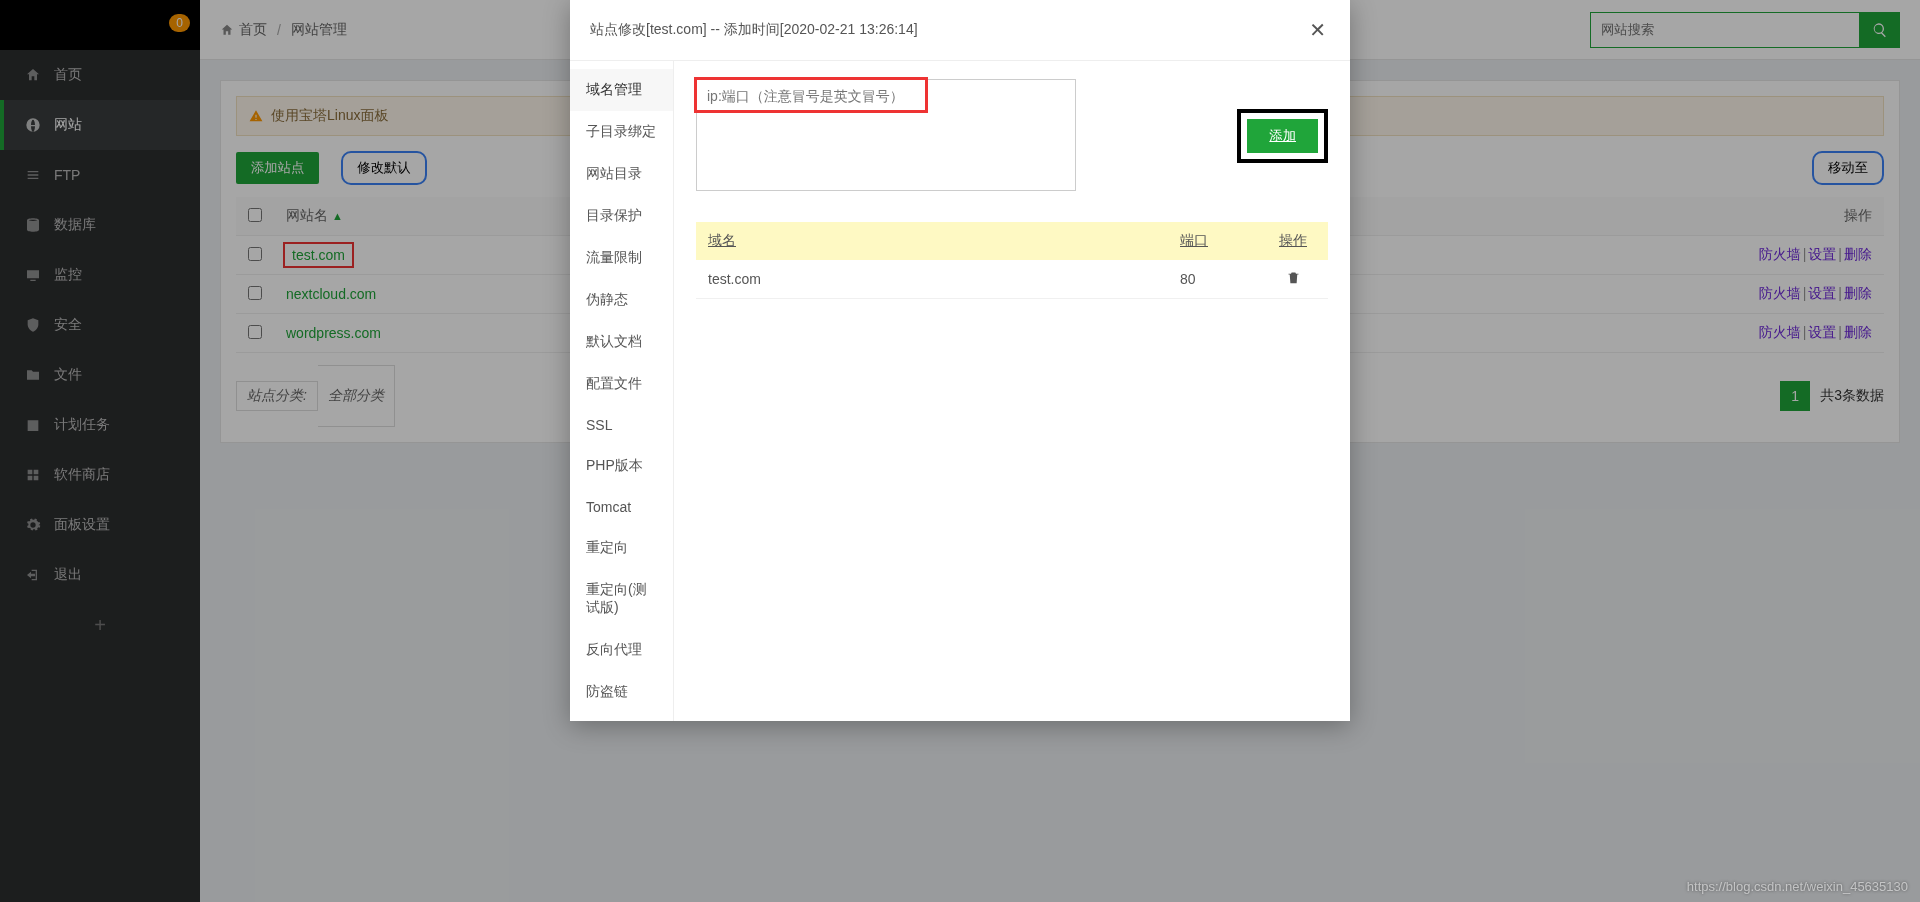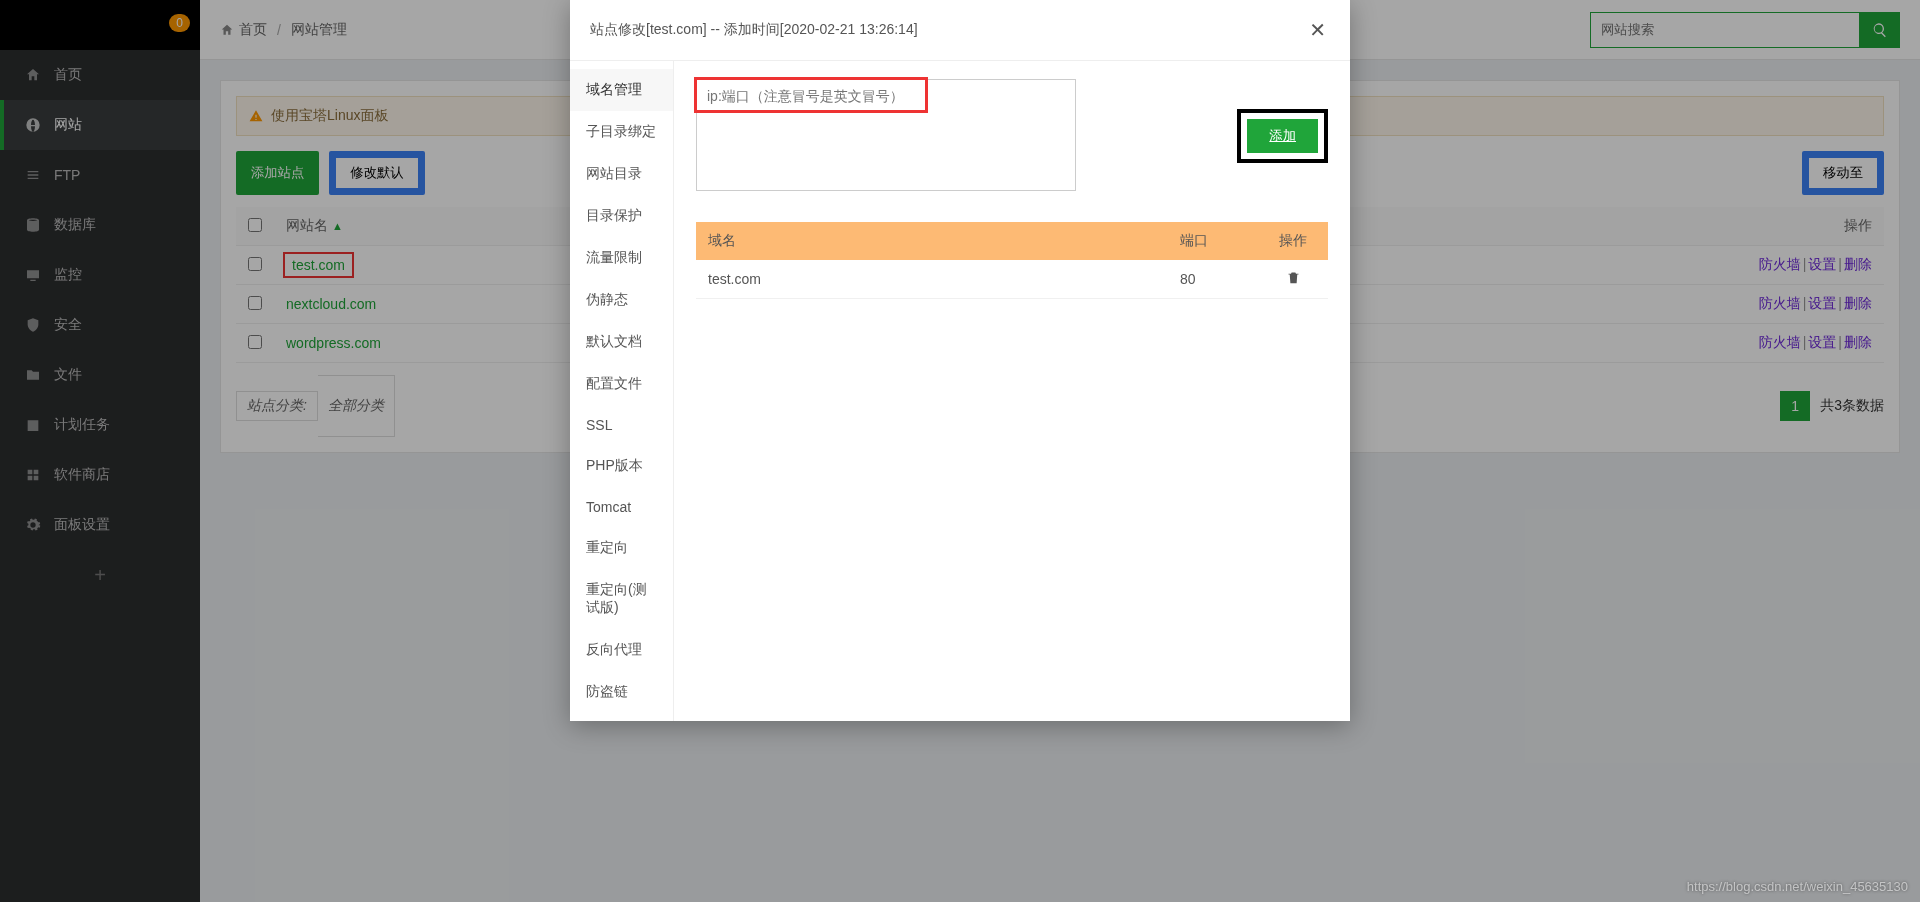--- a/index.html
+++ b/index.html
@@ -20,23 +20,23 @@
 .breadcrumb .sep { margin:0 10px; color:#aaa;}
 .breadcrumb .home-icon { width:14px; height:14px; margin-right:5px; fill:#888;}
 .searchbox { display:flex;}
 .searchbox input { height:36px; width:270px; border:1px solid #20a53a; padding:0 10px; outline:none;}
 .searchbox button { width:40px; height:36px; background:#20a53a; border:none; cursor:pointer; display:flex; align-items:center; justify-content:center;}
 .searchbox button svg { width:16px; height:16px; fill:#fff;}
 .content { padding:20px;}
 .panel { background:#fff; border:1px solid #e5e5e5; padding:15px;}
 .warn { border:1px solid #f0e0c0; background:#fdf6ec; color:#8a6d3b; padding:10px 12px; display:flex; align-items:center; margin-bottom:15px;}
 .warn svg { width:14px; height:14px; margin-right:8px; fill:#ff9800;}
-.toolbar { display:flex; margin-bottom:12px;}
+.toolbar { display:flex; align-items:center; margin-bottom:12px;gap:12px;}
 .btn-primary { background:#20a53a; color:#fff; border:none; padding:7px 15px; cursor:pointer; border-radius:2px;}
-.btn-default { background:#fff; border:7px solid #3b82f6; padding:6px 14px; cursor:pointer; border-radius:2px; margin-left:10px;}
+.btn-default { background:#fff; border:2px solid #3b82f6; padding:6px 14px; cursor:pointer; border-radius:10px; margin-left:10px;}
 .table { width:100%; border-collapse:collapse;}
 .table th, .table td { text-align:left; padding:10px 12px; border-bottom:1px solid #eee; font-weight:normal;}
 .table th { color:#666; background:#fafafa;}
 .table .site-link { color:#20a53a; cursor:pointer;}
 .table .site-link.highlight { outline:2px solid #e33; outline-offset:1px; padding:2px 6px;}
 .table .actions { text-align:right;}
 .table .actions a { color:#6d28d9; cursor:pointer;}
 .table .actions .sep2 { color:#999; margin:0 2px;}
 .sort-icon { display:inline-block; margin-left:4px; color:#20a53a; font-size:11px;}
 .table-footer { display:flex; align-items:center; justify-content:space-between; margin-top:12px;}
@@ -57,21 +57,21 @@
 .modal-main { flex:1; padding:18px 22px;}
 .domain-input-row { display:flex; align-items:flex-start;}
 .domain-input { width:380px; height:112px; border:1px solid #ccc; padding:8px 10px; resize:none; outline:none; font-family:inherit; font-size:14px; color:#999;}
 
 .red-overlay { position:absolute; border:3px solid #e33; pointer-events:none;}
 .add-btn-wrap { margin-left:auto; padding-left:30px; padding-top:30px;}
 .add-btn { background:#20a53a; color:#fff; border:none; padding:8px 22px; cursor:pointer;text-decoration:underline;}
 .add-btn-outline { border:4px solid #000; padding:6px; display:inline-block;}
 .domain-table { width:100%; border-collapse:collapse; margin-top:28px;}
 .domain-table th, .domain-table td { text-align:left; padding:10px 12px; font-weight:normal; color:#555;}
-.domain-table thead th { background:#fdba74;}
+.domain-table thead th { background:#fef9c3;text-decoration:underline;}
 .domain-table tbody tr { border-bottom:1px solid #f0f0f0;}
 .domain-table .op-col { text-align:center; width:70px;}
 .trash-icon svg { width:15px; height:15px; fill:#555;}
 .watermark { position:absolute; right:12px; bottom:8px; color:rgba(255,255,255,.55); font-size:13px; text-shadow:0 0 3px rgba(0,0,0,.5);}
 input[type=checkbox]{ width:14px; height:14px;}
 </style>
 </head>
 <body>
 
 <div class="app">
@@ -152,20 +152,28 @@
         </span>
       <span>软件商店</span>
     </div>
     <div class="sidebar-item">
       <span class="icon">
           <svg viewBox="0 0 24 24">
             <path d="M12 8a4 4 0 100 8 4 4 0 000-8zm9 4l2 1-1 3-2-.5a9 9 0 01-1.7 1.7l.5 2-3 1-1-2a9 9 0 01-2.4 0l-1 2-3-1 .5-2A9 9 0 016.2 16l-2 .5-1-3 2-1a9 9 0 010-2.4l-2-1 1-3 2 .5A9 9 0 018 5.2l-.5-2 3-1 1 2a9 9 0 012.4 0l1-2 3 1-.5 2A9 9 0 0119.8 8l2-.5 1 3-2 1a9 9 0 010 2.4z"></path>
           </svg>
         </span>
       <span>面板设置</span>
+    </div>
+    <div class="sidebar-item">
+      <span class="icon">
+          <svg viewBox="0 0 24 24">
+            <path d="M10 4h8v16h-8v-2h6V6h-6zM3 12l6-5v3h6v4H9v3z"></path>
+          </svg>
+        </span>
+      <span>退出</span>
     </div>
     <div class="sidebar-add">+</div>
   </div>
 
   <div class="main">
     <div class="topbar">
       <div class="breadcrumb">
         <svg class="home-icon" viewBox="0 0 24 24">
             <path d="M12 3l9 8h-3v9h-4v-6h-4v6H6v-9H3z"></path>
           </svg>

